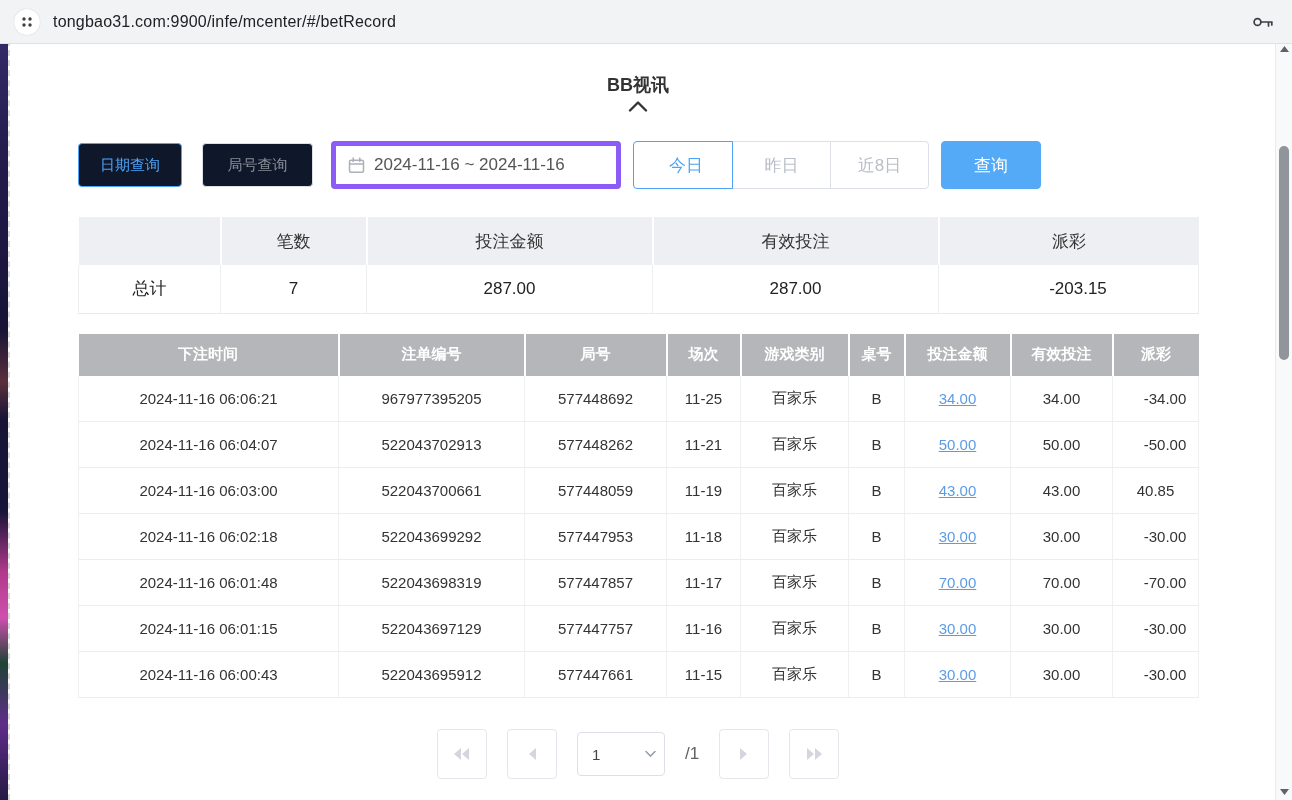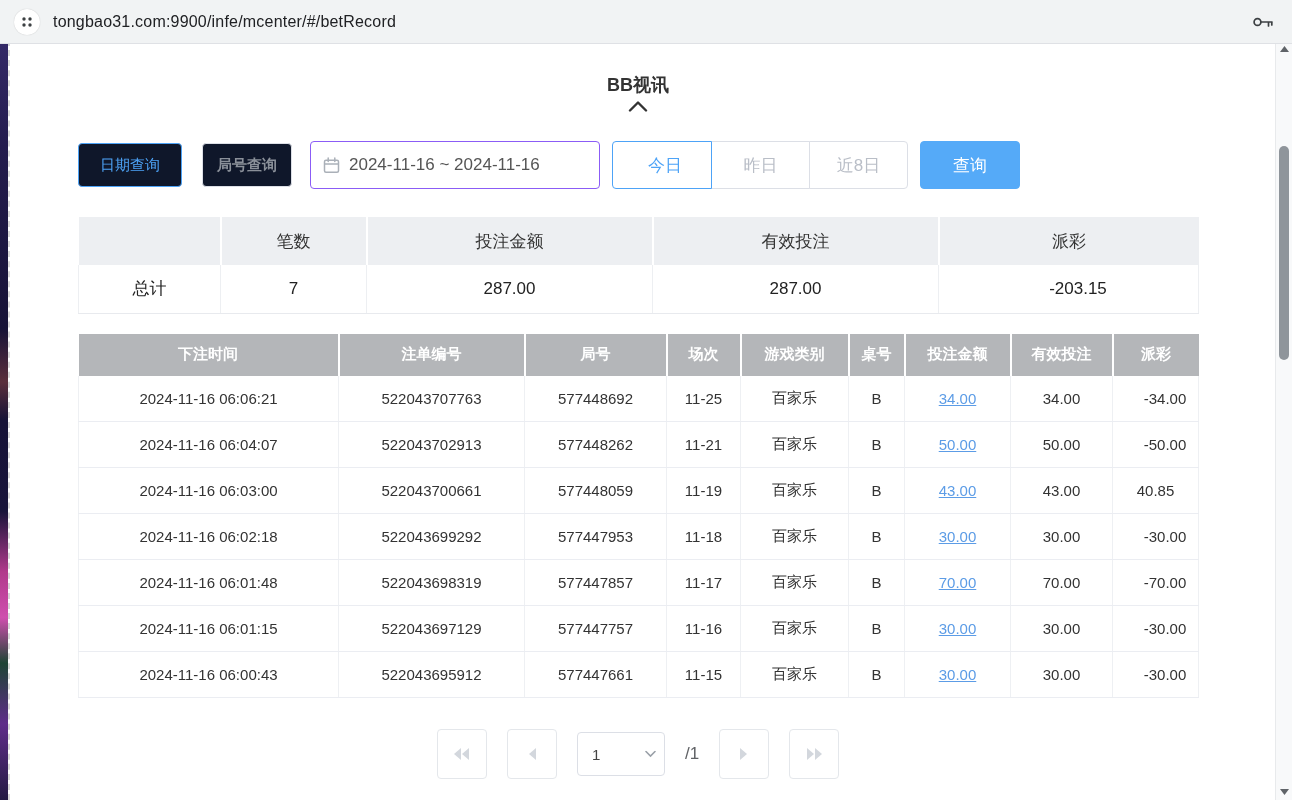--- a/index.html
+++ b/index.html
@@ -43,23 +43,23 @@
     overflow:hidden;
   }
   .content{margin:0 77px 0 68px;}
   .panel-header{display:flex;align-items:center;justify-content:space-between;padding-top:31px;flex-direction:column;}
   .panel-title{margin:0;font-size:18px;font-weight:bold;color:#333;}
   .collapse-btn{cursor:pointer;padding:4px 6px;display:flex;align-items:center;}
   
   .filters{display:flex;align-items:center;margin-top:25px;}
   .btn{border-radius:4px;background:#0f172a;cursor:pointer;font-family:inherit;}
   .btn-date{width:104px;height:44px;border:1px solid var(--accent);color:var(--accent);font-size:15px;}
-  .btn-round{width:90px;height:44px;border:1px solid #dcdfe6;color:#8a9099;font-size:15px;margin-left:20px;font-weight:bold;}
+  .btn-round{width:111px;height:44px;border:1px solid #dcdfe6;color:#8a9099;font-size:15px;margin-left:20px;}
   .date-input{
-    margin-left:18px;width:290px;height:48px;border:1px solid #8b5cf6;border-radius:4px;
+    margin-left:18px;width:290px;height:48px;border:5px solid #8b5cf6;border-radius:4px;
     display:flex;align-items:center;gap:9px;padding:0 12px;color:#555;font-size:17px;
     cursor:pointer;background:#fff;
   }
   .btn-group{display:flex;margin-left:12px;}
   .gbtn{
     width:99px;height:48px;border:1px solid #dcdfe6;background:#fff;color:#b9bec7;
     font-size:17px;cursor:pointer;margin-left:-1px;font-family:inherit;
   }
   .gbtn:first-child{margin-left:0;border-radius:4px 0 0 4px;padding-left:12px;}
   .gbtn:last-child{border-radius:0 4px 4px 0;}
@@ -227,21 +227,21 @@
           <th>游戏类别</th>
           <th>桌号</th>
           <th>投注金额</th>
           <th>有效投注</th>
           <th>派彩</th>
         </tr>
       </thead>
       <tbody>
           <tr>
             <td>2024-11-16 06:06:21</td>
-            <td>522043707763</td>
+            <td>967977395205</td>
             <td>577448692</td>
             <td>11-25</td>
             <td>百家乐</td>
             <td>B</td>
             <td><a class="amt-link">34.00</a></td>
             <td>34.00</td>
             <td class="neg">-34.00</td>
           </tr>
           <tr>
             <td>2024-11-16 06:04:07</td>

